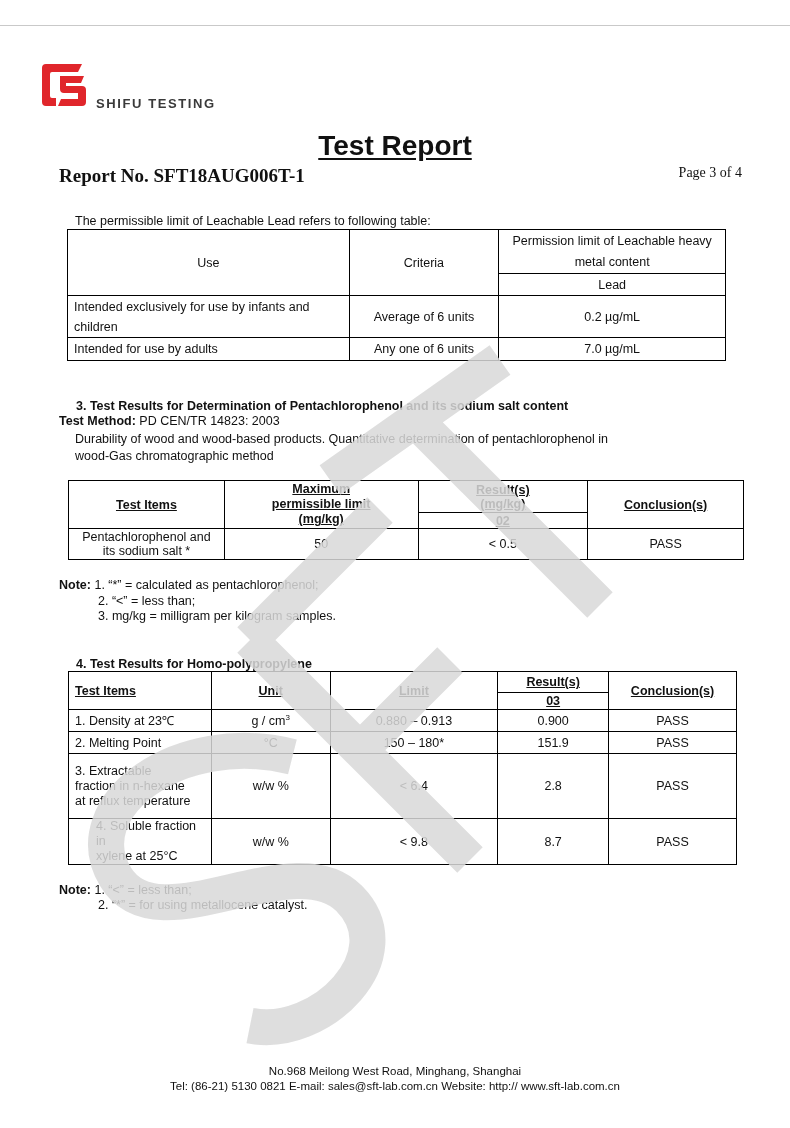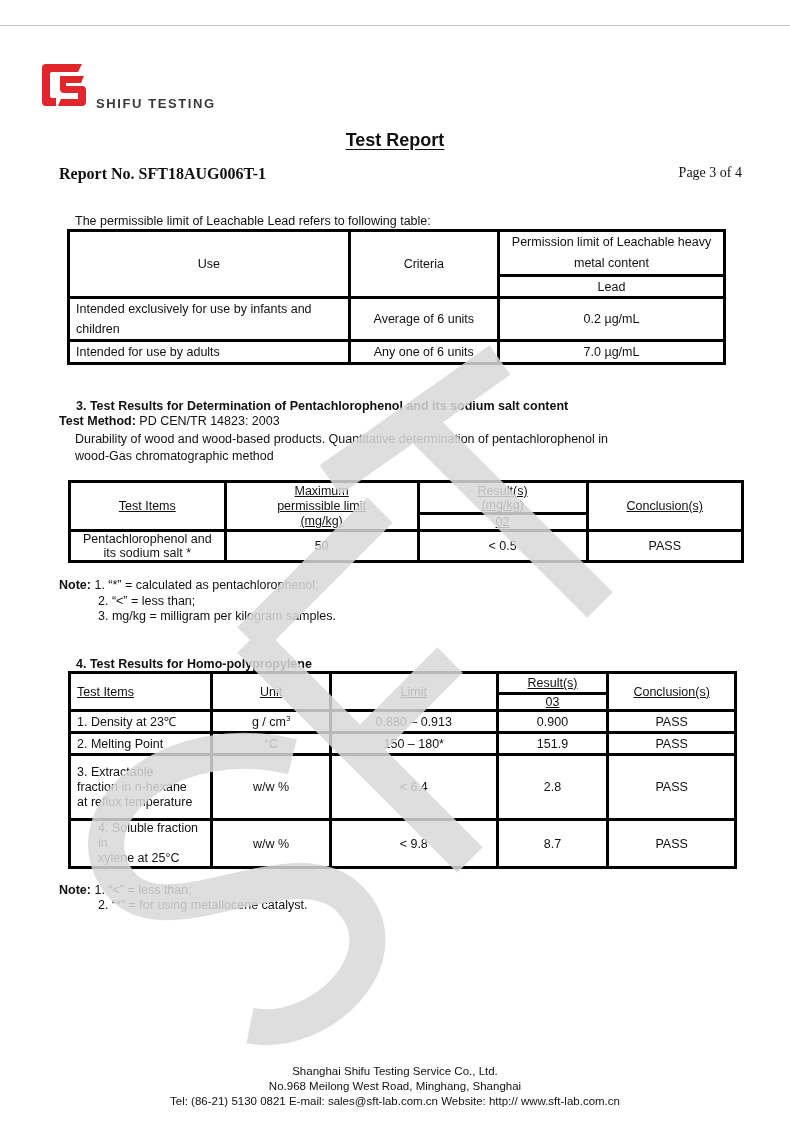--- a/index.html
+++ b/index.html
@@ -6,29 +6,29 @@
   body {
     width: 790px; height: 1128px; position: relative; overflow: hidden;
     background: #ffffff; color: #111;
     font-family: "Liberation Sans", sans-serif;
   }
   .top-rule { position: absolute; left: 0; top: 25px; width: 790px; height: 1px; background: #c9c9c9; }
   .logo { position: absolute; left: 38px; top: 60px; width: 190px; height: 52px; }
   .logo-mark { position: absolute; left: 0; top: 2px; width: 50px; height: 46px; }
   .logo-cn { position: absolute; left: 56px; top: -2px; font-size: 30px; font-weight: bold; color: #3a3a3a; letter-spacing: 1px; font-family: "DejaVu Sans", sans-serif; }
   .logo-en { position: absolute; left: 58px; top: 36px; font-size: 13px; font-weight: bold; color: #3a3a3a; letter-spacing: 1.6px; }
-  .title { position: absolute; left: 0; width: 790px; top: 130px; text-align: center; font-size: 18px; font-weight: bold; text-decoration: underline; text-underline-offset: 3px; }
-  .report-no { position: absolute; left: 59px; top: 165px; font-family: "Liberation Serif", serif; font-weight: bold; font-size: 16px; }
+  .title { position: absolute; left: 0; width: 790px; top: 130px; text-align: center; font-size: 28px; font-weight: bold; text-decoration: underline; text-underline-offset: 3px; }
+  .report-no { position: absolute; left: 59px; top: 165px; font-family: "Liberation Serif", serif; font-weight: bold; font-size: 19px; }
   .page-no { position: absolute; right: 48px; top: 165px; font-family: "Liberation Serif", serif; font-size: 14px; }
   .txt { position: absolute; font-size: 12.5px; line-height: 16px; }
   .b { font-weight: bold; }
   table { position: absolute; border-collapse: collapse; font-size: 12.5px; }
-  td { border: 3px solid #000000; text-align: center; vertical-align: middle; padding: 0 4px; }
+  td { border: 1px solid #000000; text-align: center; vertical-align: middle; padding: 0 4px; }
   td.l { text-align: left; padding-left: 6px; }
-  .hu { font-weight: normal; text-decoration: underline; }
+  .hu { font-weight: bold; text-decoration: underline; }
   .footer { position: absolute; left: 0; width: 790px; text-align: center; font-size: 11.5px; line-height: 15px; top: 1064px; }
   .watermark { position: absolute; left: 0; top: 0; width: 790px; height: 1128px; pointer-events: none; z-index: 5; }
   sup { font-size: 8px; }
 </style>
 </head>
 <body>
 
 <div class="top-rule"></div>
 
 <div class="logo">
@@ -180,21 +180,20 @@
   </tr>
 </tbody>
   </table>
 
 <div class="txt" style="left:59px; top:882px;">
   <span class="b">Note:</span><span> 1. “&lt;” = less than;</span>
 </div>
 <div class="txt" style="left:98px; top:897px;">2. “*” = for using metallocene catalyst.</div>
 
 <div class="footer">
-  <div>Shanghai Shifu Testing Service Co., Ltd.</div>
   <div>No.968 Meilong West Road, Minghang, Shanghai</div>
   <div>Tel: (86-21) 5130 0821 E-mail: sales@sft-lab.com.cn  Website: http:// www.sft-lab.com.cn</div>
 </div>
 
 <svg class="watermark" viewBox="0 0 790 1128">
   <g fill="none" stroke="#d9d9d9" stroke-width="36" opacity="0.85">
     <path d="M360 820 C 300 720, 170 700, 150 780 C 130 860, 300 880, 300 960 C 300 1040, 180 1040, 140 980" transform="rotate(-45 250 870)"></path>
     <path d="M250 640 L 470 860 M 250 640 L 380 510 M 360 750 L 450 660"></path>
     <path d="M330 480 L 500 360 M 415 420 L 600 605"></path>
   </g>

